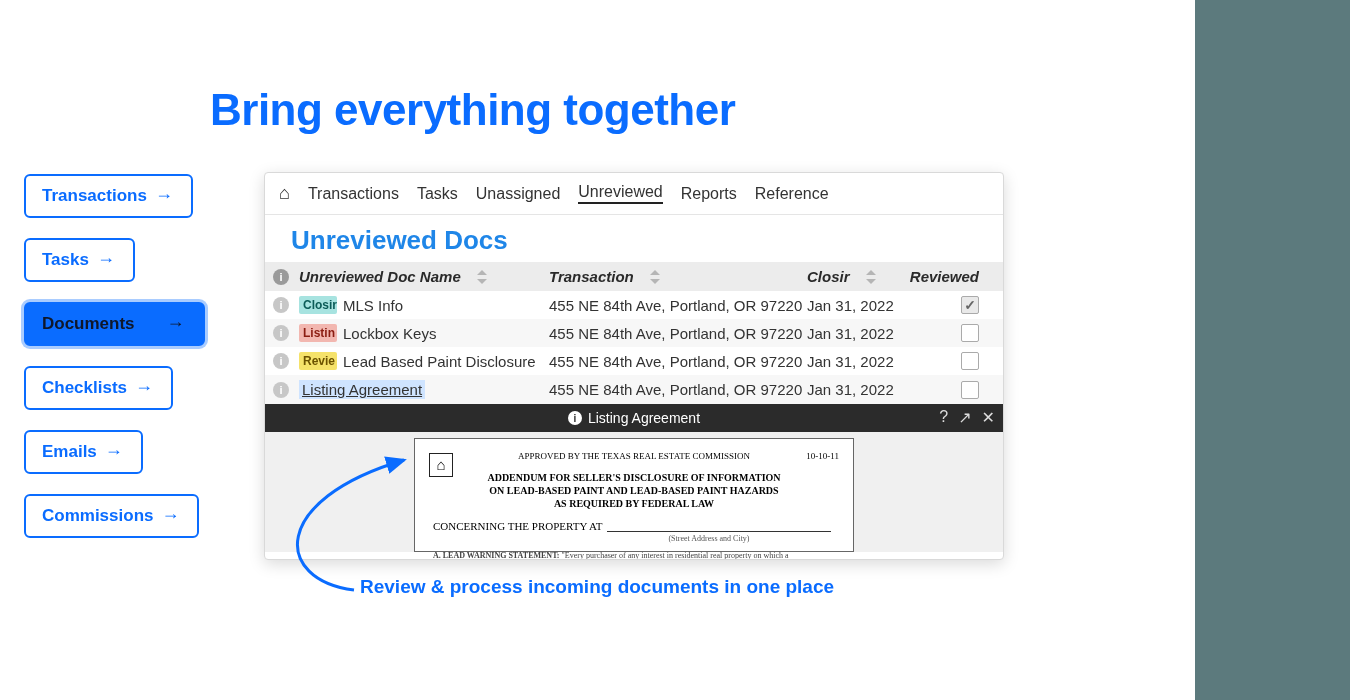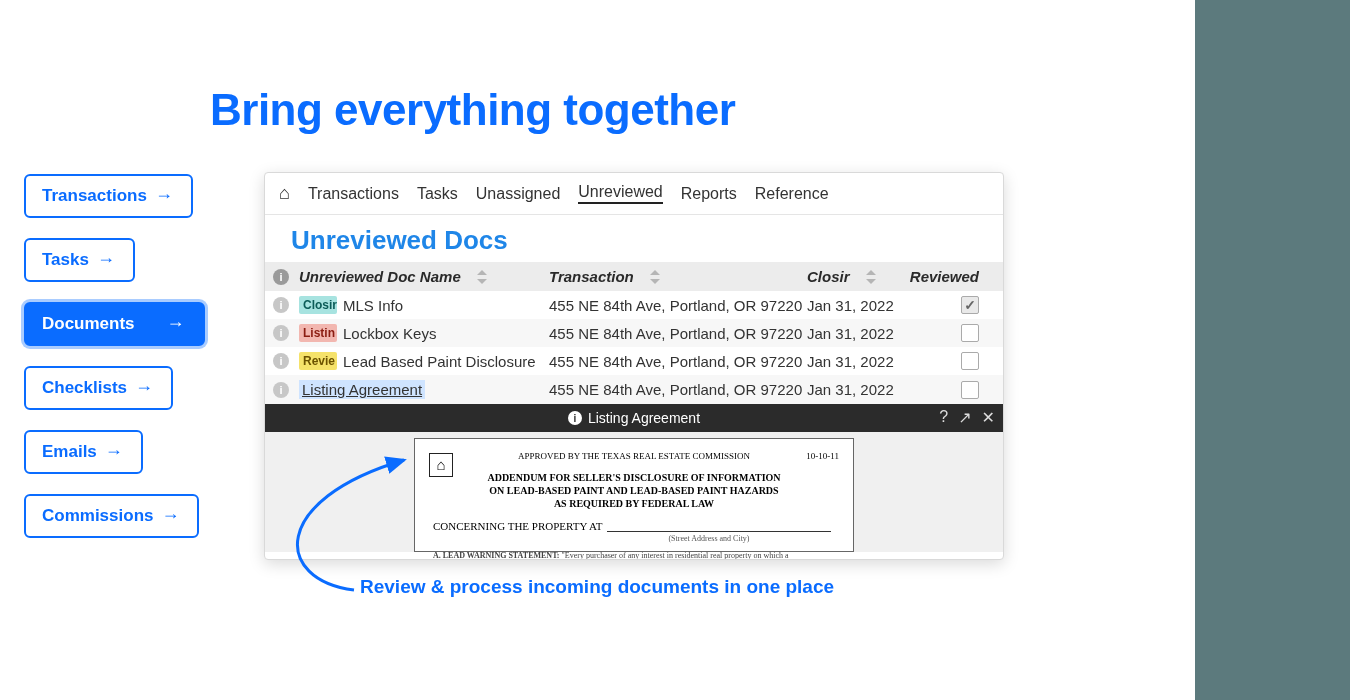--- a/index.html
+++ b/index.html
@@ -43,21 +43,21 @@
     background: #fff;
     border-radius: 6px;
     padding: 10px 16px;
     font-size: 17px;
     font-weight: 600;
     cursor: pointer;
     width: fit-content;
   }
   .pill.active {
     background: #0a6cff;
-    color: #ffffff;
+    color: #0f172a;
     box-shadow: 0 0 0 3px rgba(10,108,255,0.35);
     gap: 32px;
   }
   .pill .arrow {
     width: 20px; height: 14px;
     position: relative;
   }
   .pill .arrow::after {
     content: "→";
     font-size: 18px;

